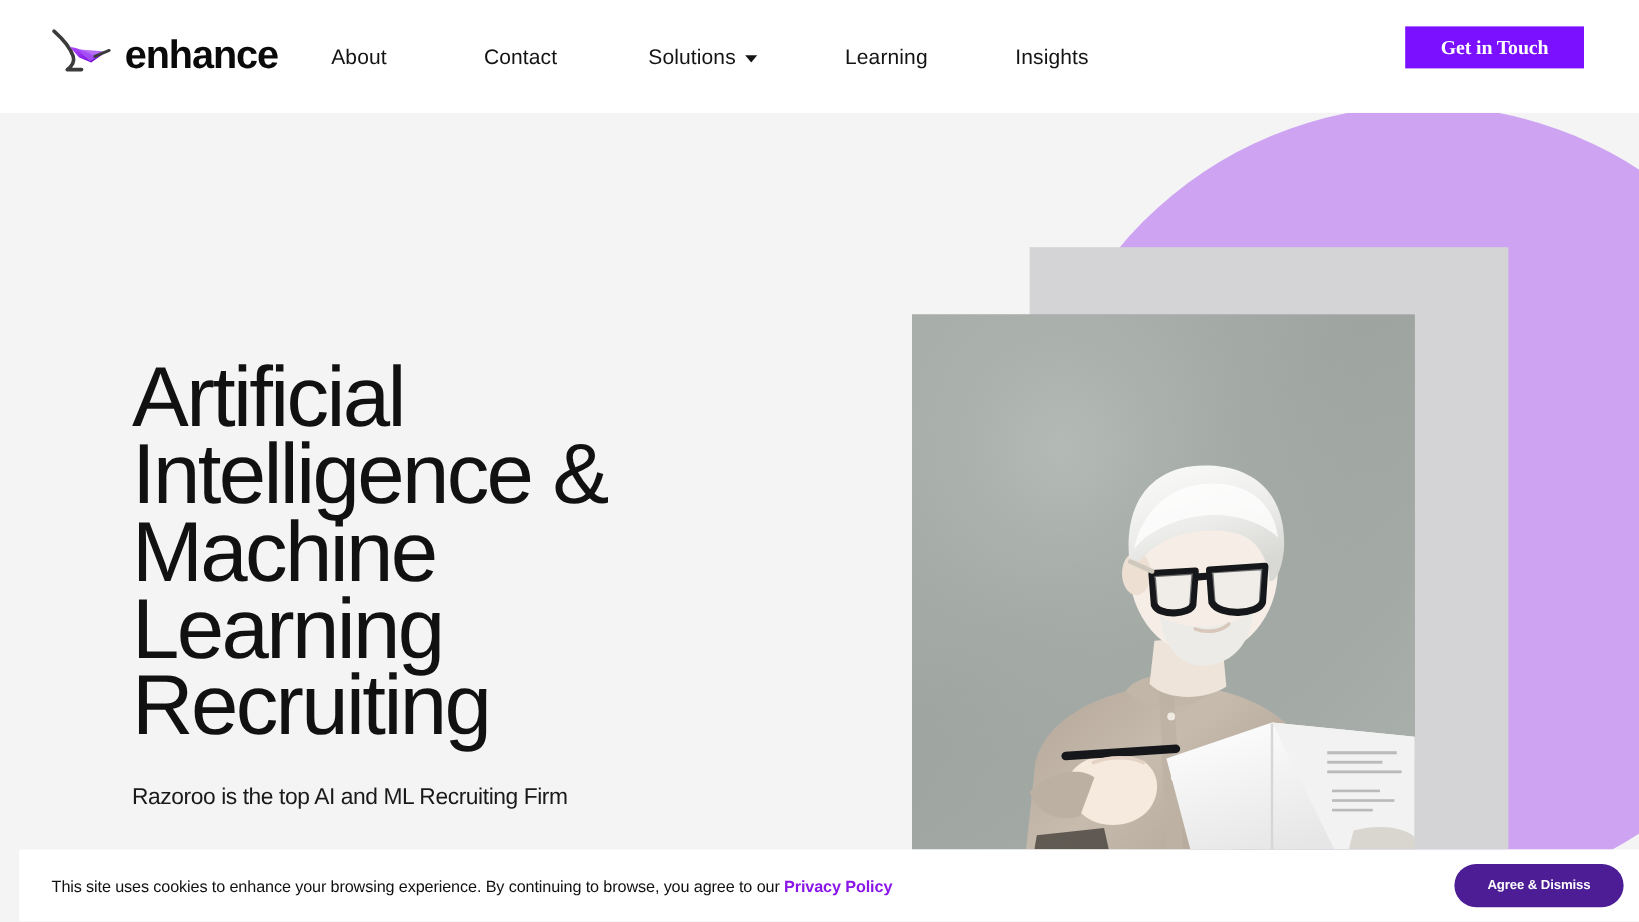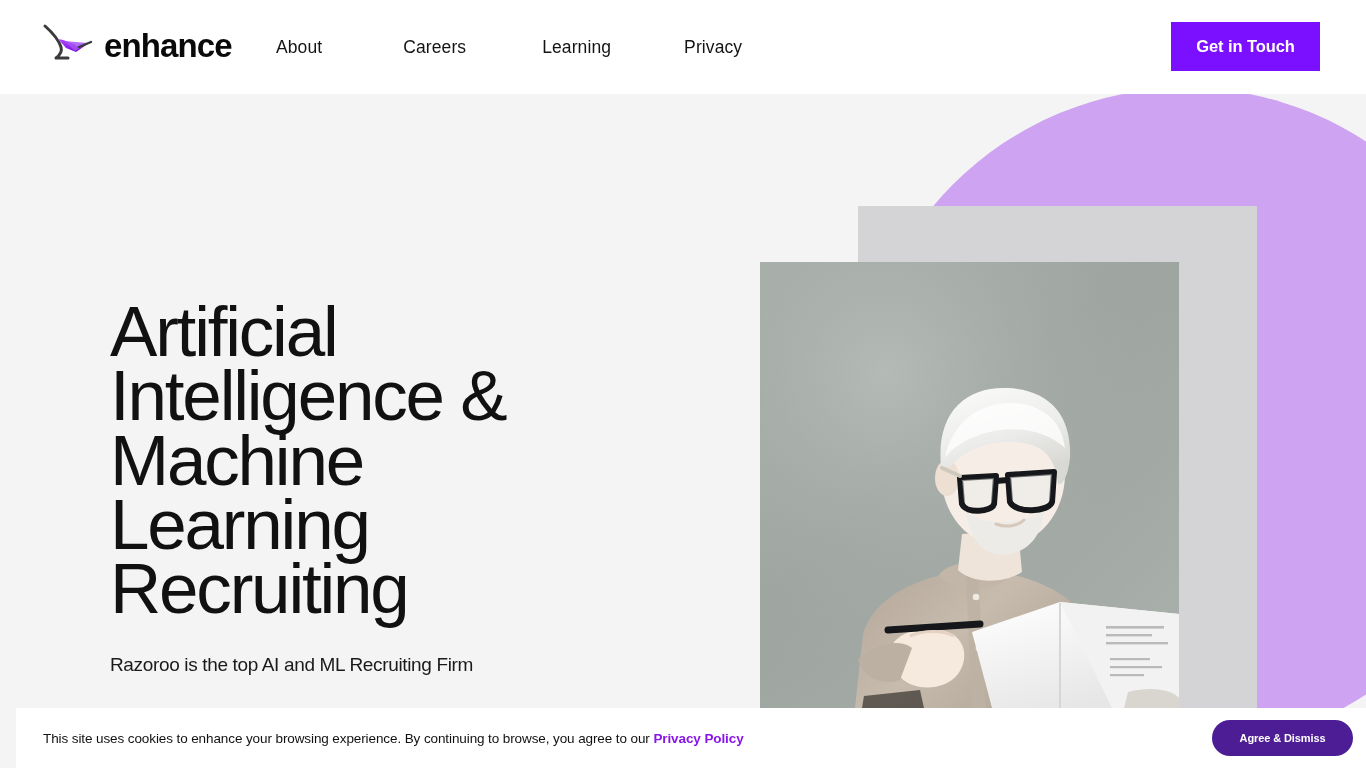--- a/index.html
+++ b/index.html
@@ -96,25 +96,25 @@
     display: inline-block;
     position: relative;
     top: 2px;
   }
 
   .cta-header {
     position: absolute;
     right: 46px;
     top: 22px;
     width: 149px;
-    height: 49px;
+    height: 35px;
     background: #7b0fff;
     color: #ffffff;
     border: none;
-    font-family: Liberation Sans, sans-serif;
+    font-family: Liberation Serif, serif;
     font-size: 16.5px;
     font-weight: 700;
     letter-spacing: -0.1px;
     cursor: pointer;
     display: flex;
     align-items: center;
     justify-content: center;
   }
 
   
@@ -261,34 +261,40 @@
 
     <nav class="main-nav">
       <span class="nav-item nav-gap-1">
         <a class="nav-link" href="#">
           <span>About</span>
         </a>
       </span>
 
       <span class="nav-item nav-gap-2">
         <a class="nav-link" href="#">
-          <span>Careers</span>
+          <span>Contact</span>
         </a>
       </span>
 
+      <span class="nav-item nav-gap-3">
+        <a class="nav-link" href="#">
+          <span>Solutions</span>
+          <span class="caret"></span>
+        </a>
+      </span>
 
       <span class="nav-item nav-gap-4">
         <a class="nav-link" href="#">
           <span>Learning</span>
         </a>
       </span>
 
       <span class="nav-item">
         <a class="nav-link" href="#">
-          <span>Privacy</span>
+          <span>Insights</span>
         </a>
       </span>
     </nav>
 
     <button class="cta-header">Get in Touch</button>
   </div>
 </header>
 
 <section class="hero">
 

